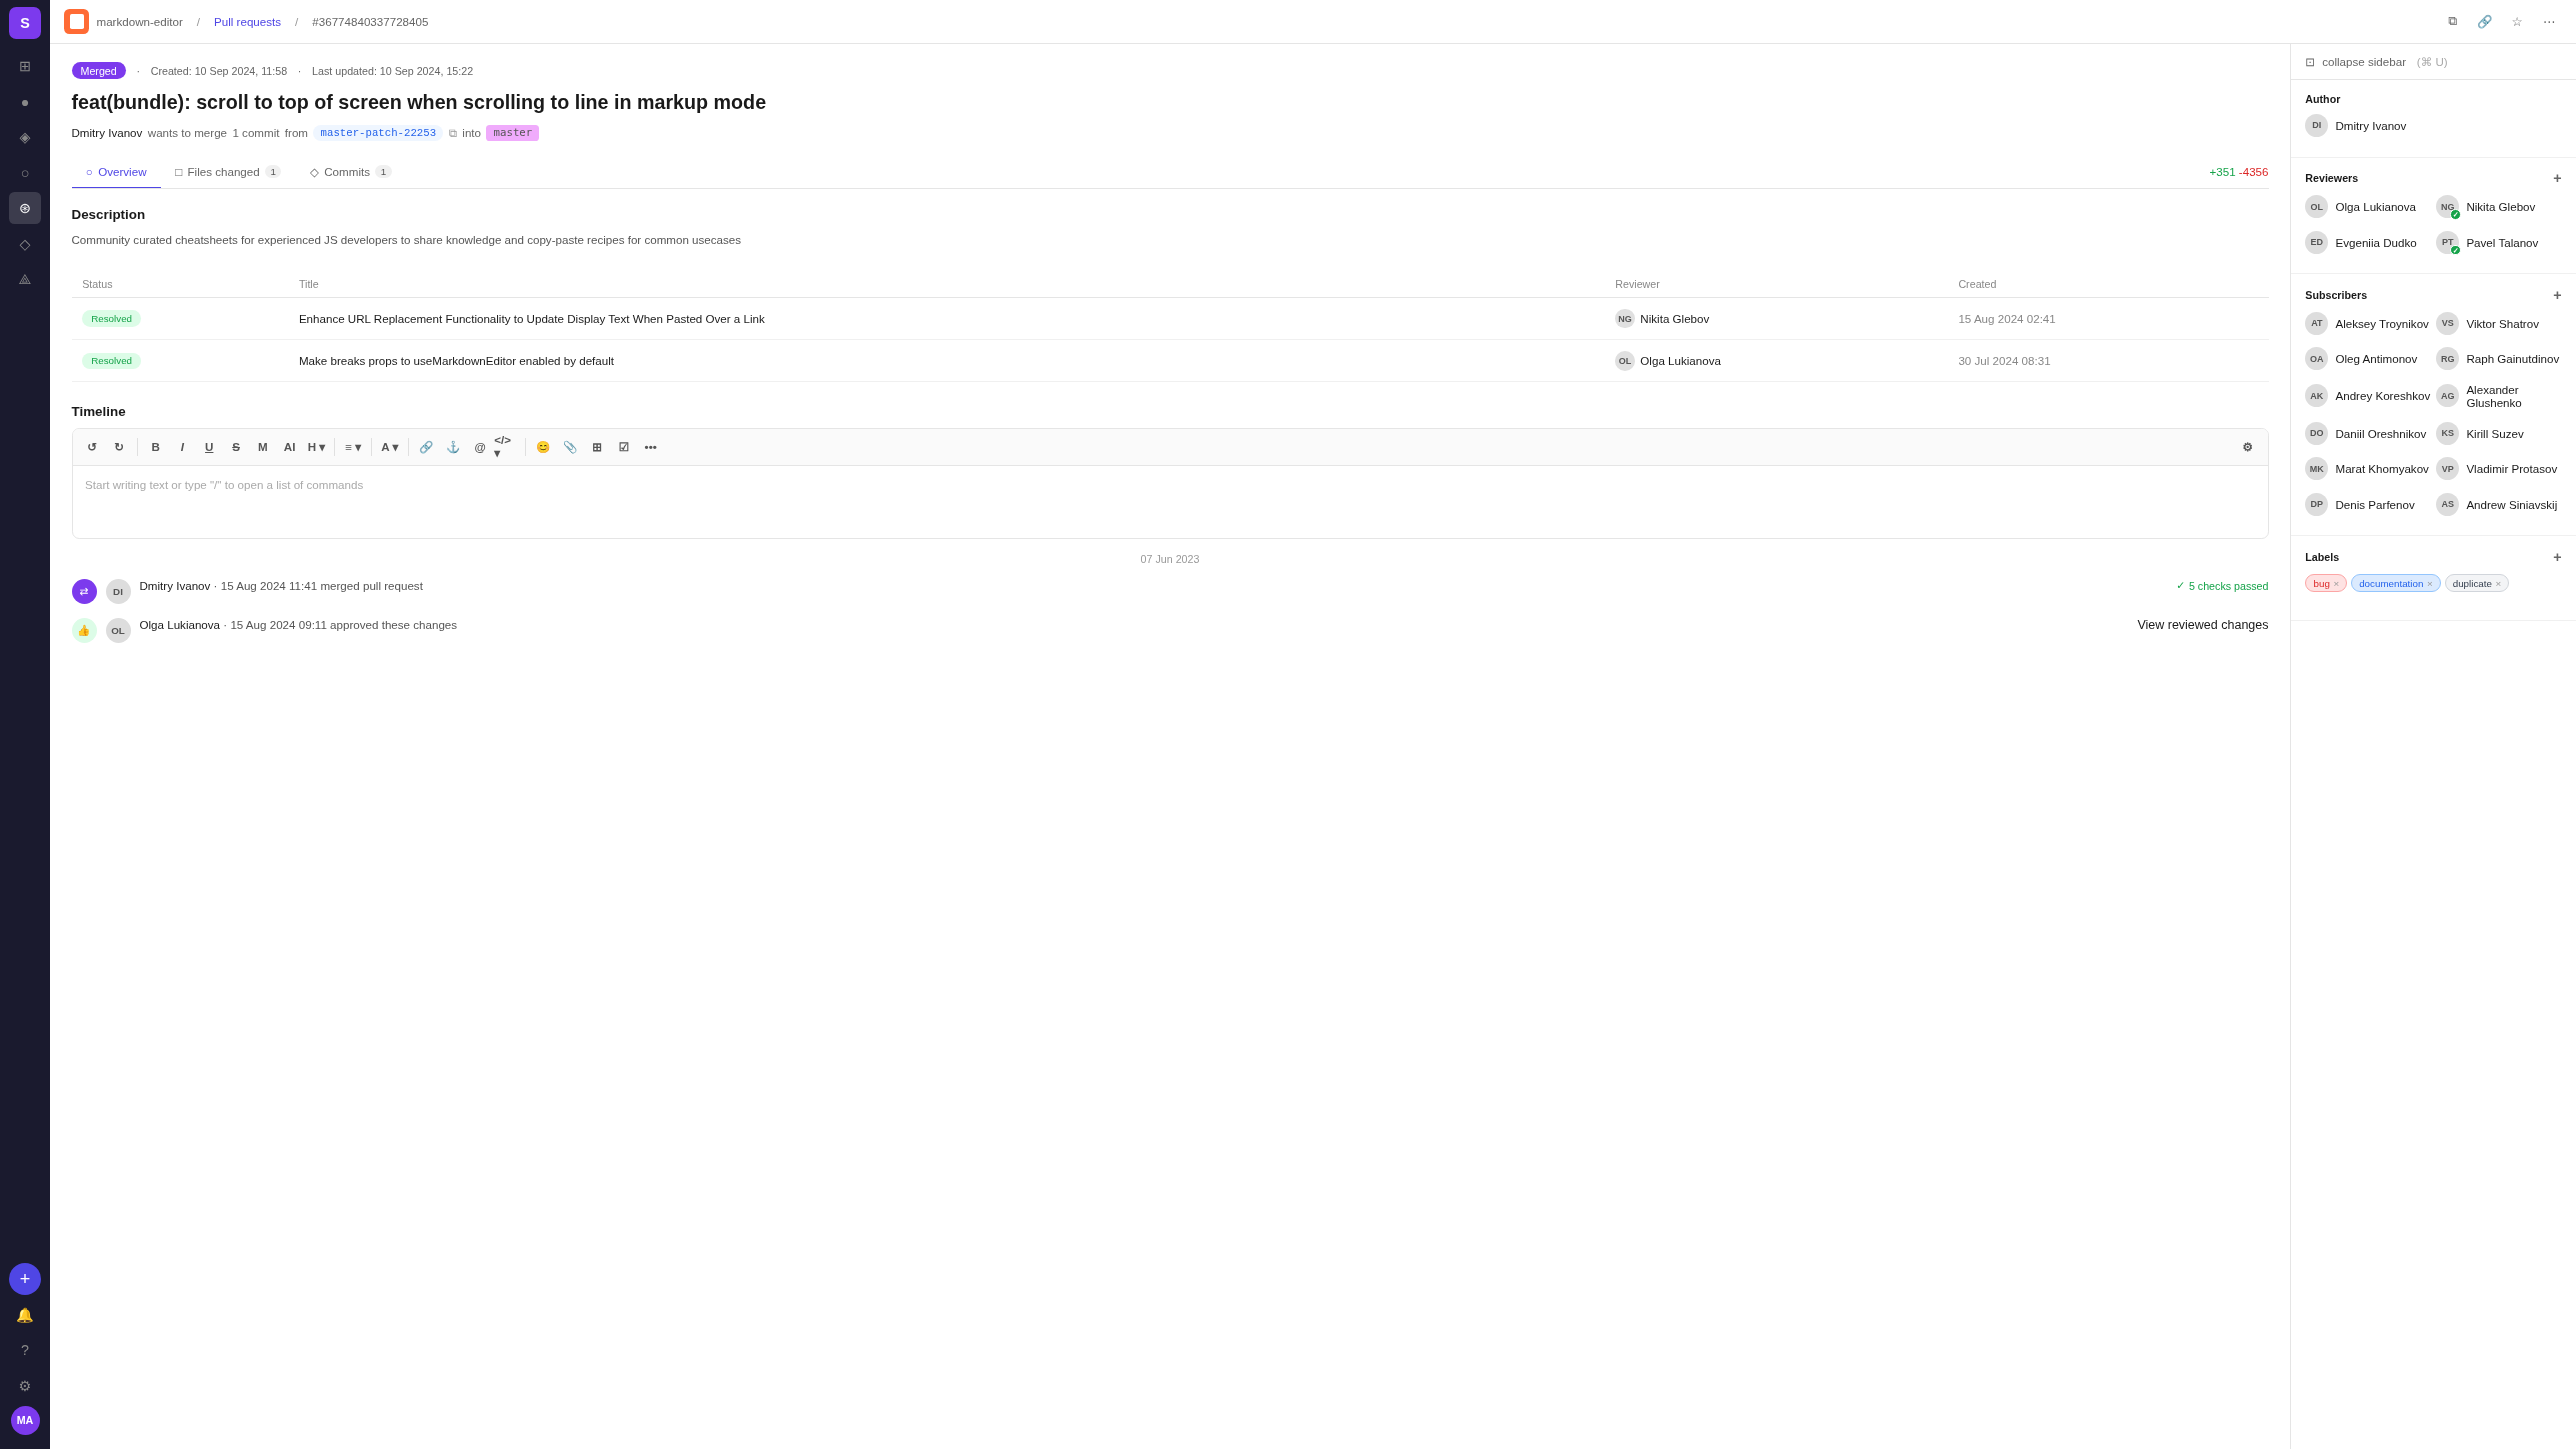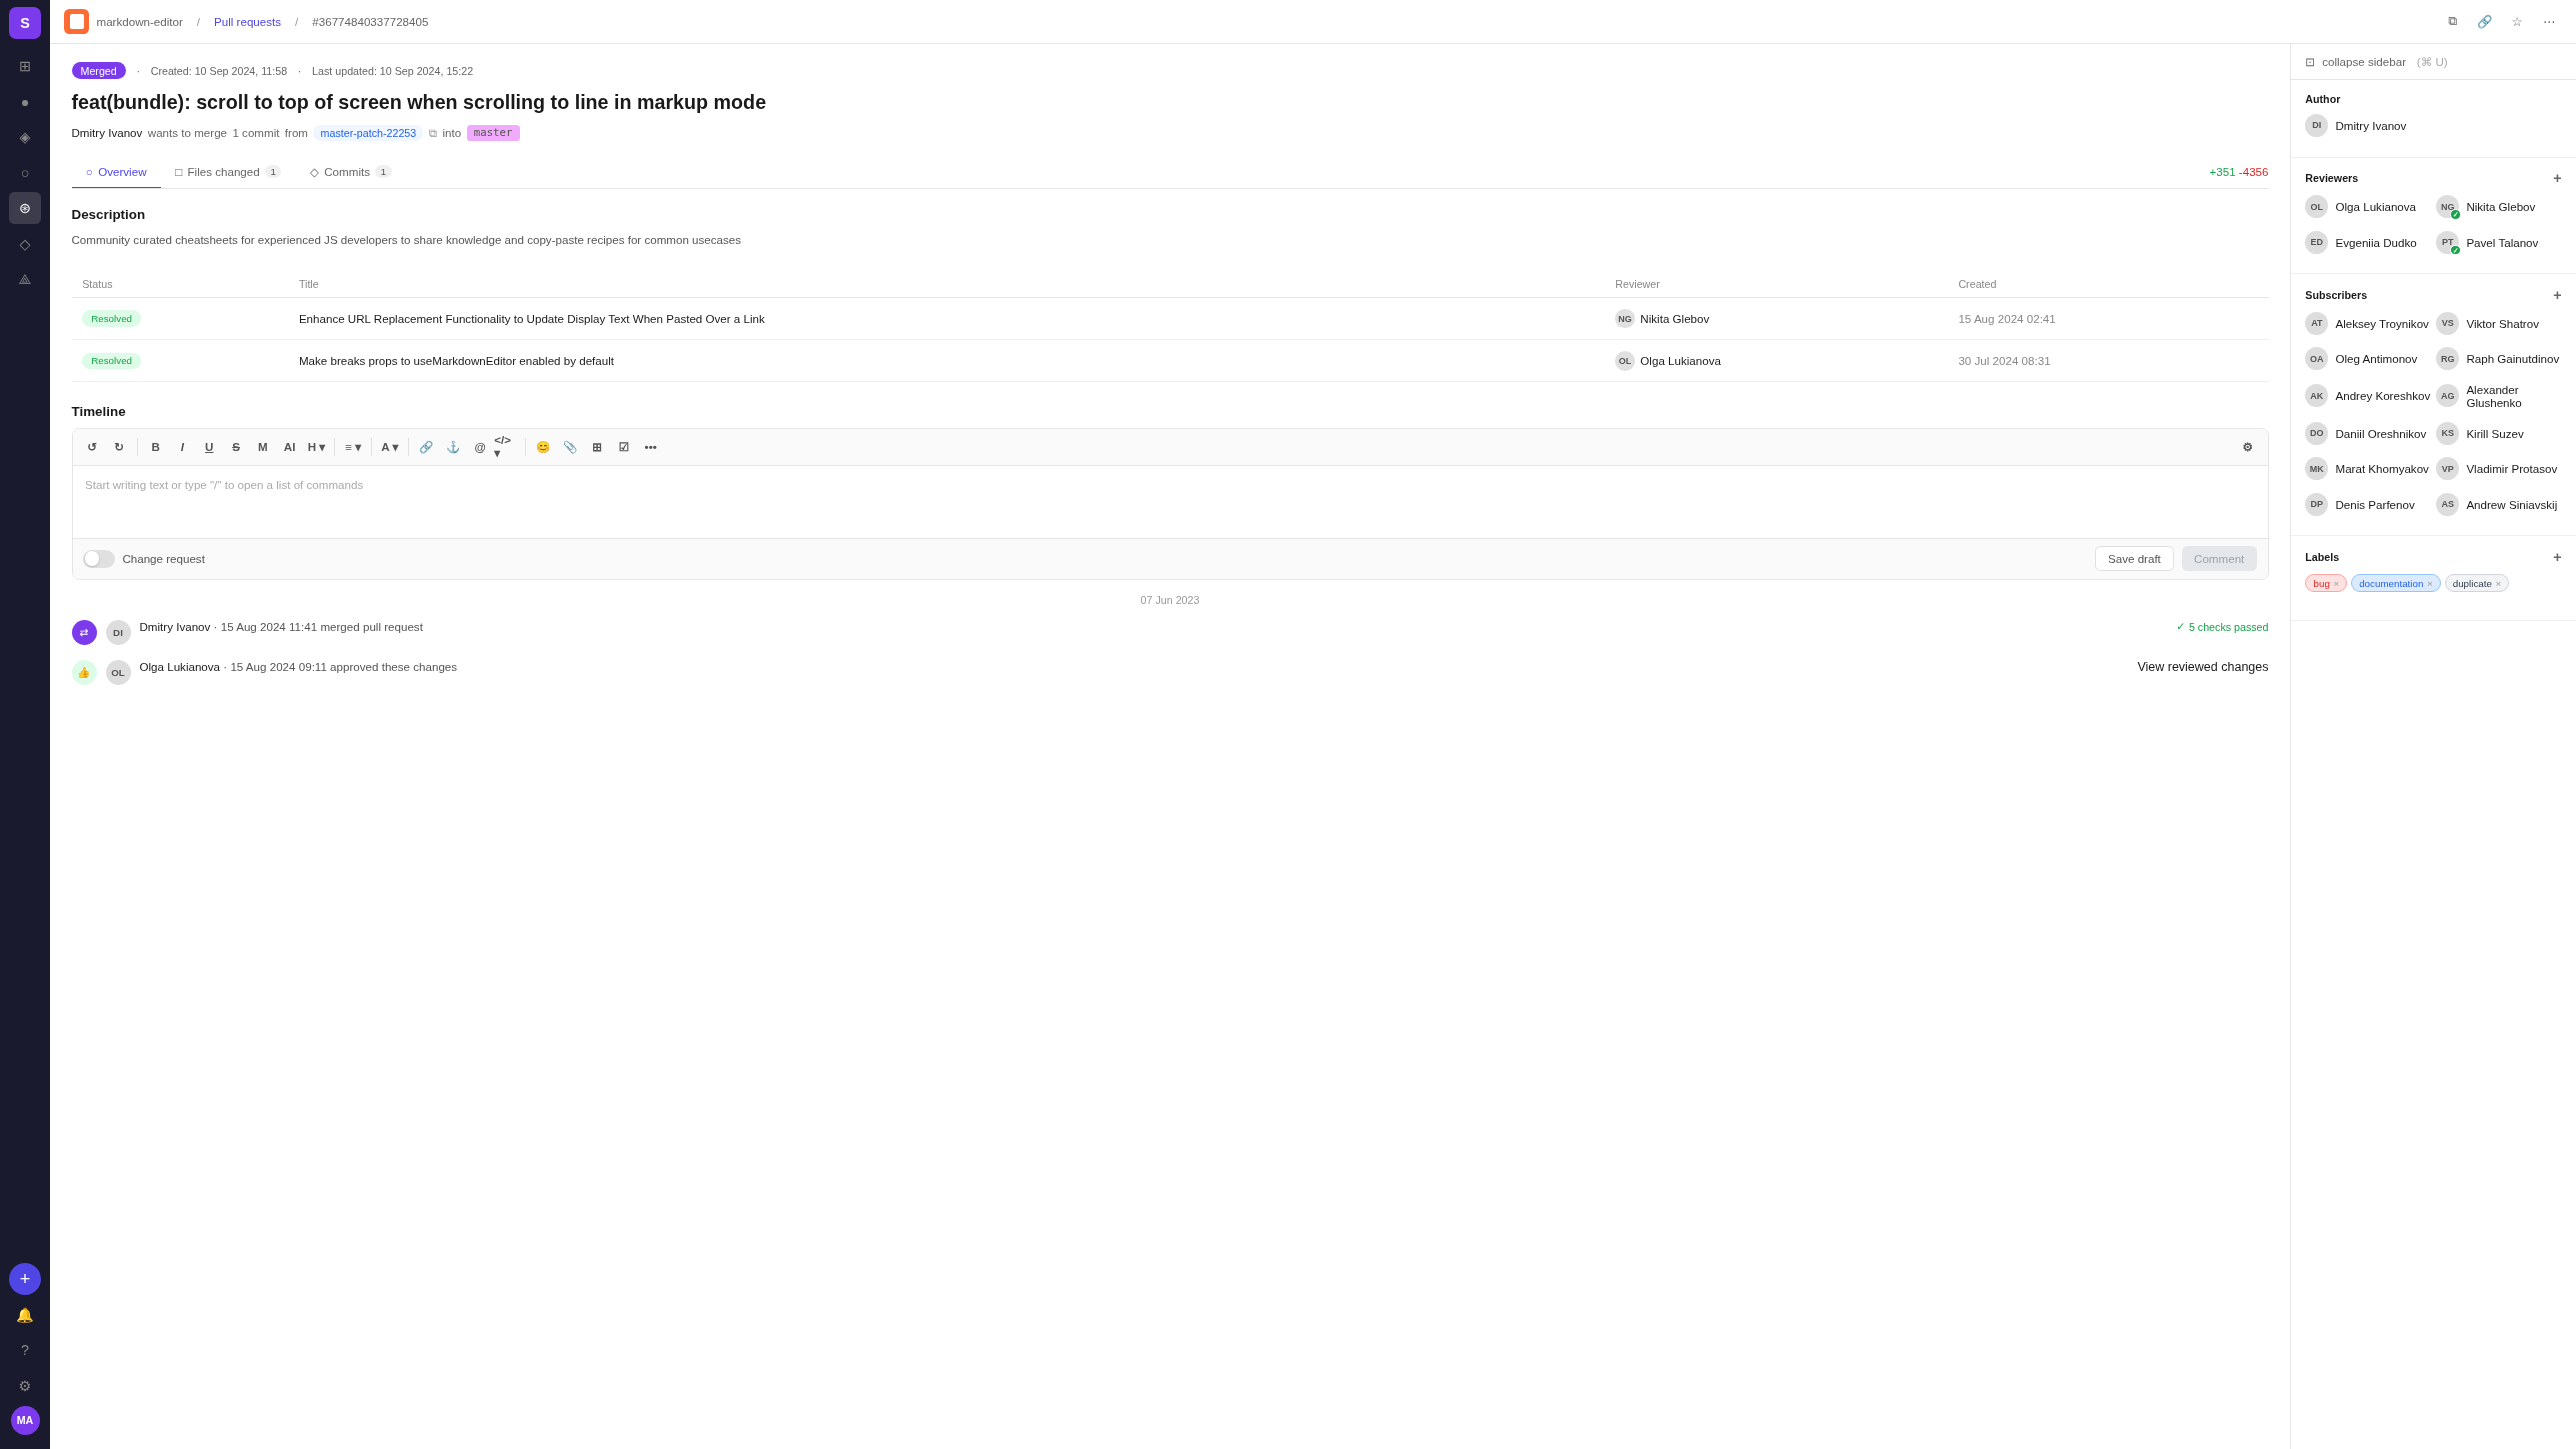--- a/index.html
+++ b/index.html
@@ -136,21 +136,21 @@
       color: #666;
       margin-bottom: 14.3px;
     }
     .author-name { color: #1a1a1a; font-weight: 500; }
     .branch-tag {
       background: #eff6ff;
       color: #2563eb;
       padding: 1.8px 7.2px;
       border-radius: 8px;
       font-size: 10.7px;
-      font-family: Liberation Sans, sans-serif;
+      font-family: Liberation Mono, monospace;
     }
     .branch-target {
       background: #f0abfc;
       color: #555;
       padding: 1.8px 7.2px;
       border-radius: 3.6px;
       font-size: 10.7px;
       font-family: monospace;
     }
 
@@ -593,32 +593,20 @@
             <div class="toolbar-btn">😊</div>
             <div class="toolbar-btn">📎</div>
             <div class="toolbar-btn">⊞</div>
             <div class="toolbar-btn">☑</div>
             <div class="toolbar-btn">•••</div>
             <div class="toolbar-btn" style="margin-left:auto;">⚙</div>
           </div>
           <div class="editor-body">
             <span>Start writing text or type "/" to open a list of commands</span>
           </div>
-          <div class="editor-footer">
-            <div class="toggle-wrap">
-              <div class="toggle">
-                <div class="toggle-knob"></div>
-              </div>
-              <span>Change request</span>
-            </div>
-            <div class="editor-actions">
-              <button class="btn-secondary">Save draft</button>
-              <button class="btn-primary">Comment</button>
-            </div>
-          </div>
         </div>
 
         <div class="timeline-date">07 Jun 2023</div>
 
         <div class="timeline-event">
           <div class="event-icon merge">⇄</div>
           <div class="event-avatar">DI</div>
           <div class="event-content">
             <div class="event-text">
               <strong>Dmitry Ivanov</strong>

